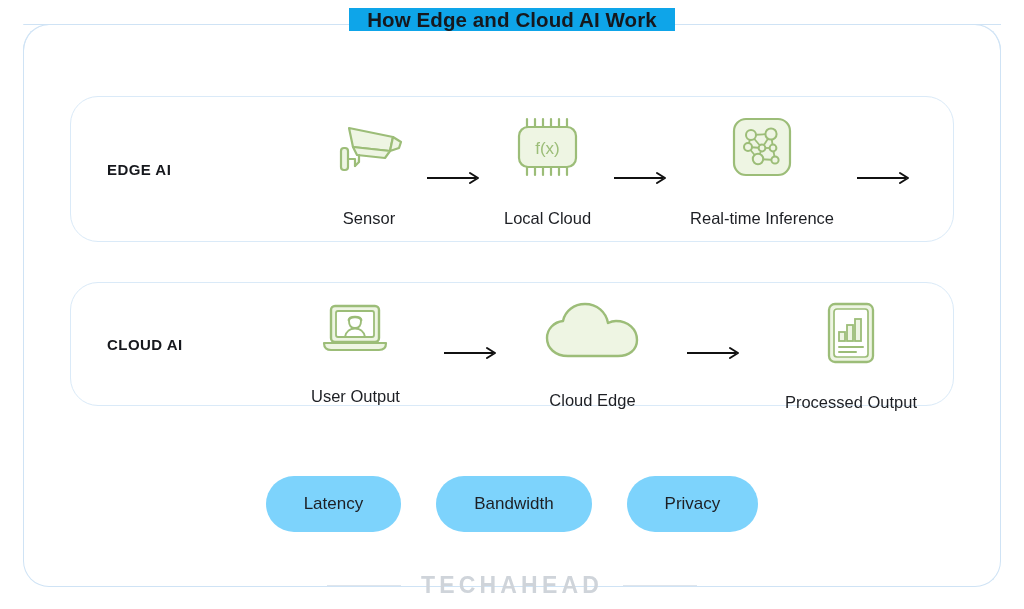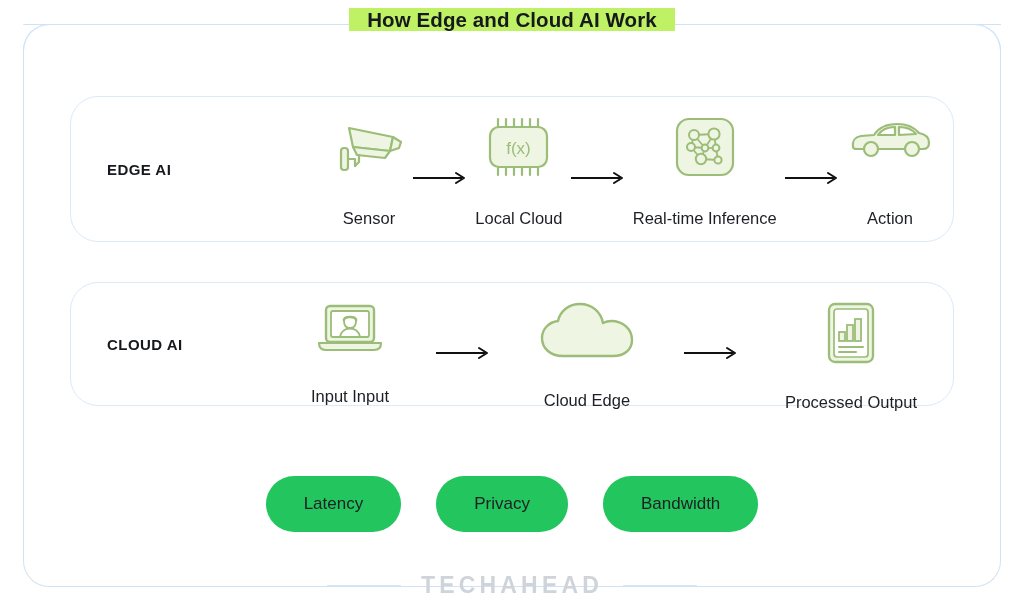--- a/index.html
+++ b/index.html
@@ -63,21 +63,21 @@
     right: 0;
     top: 8px;
     text-align: center;
     font-size: 20.5px;
     font-weight: bold;
     color: #16181d;
     letter-spacing: 0.1px;
     z-index: 5;
   }
   .page-title span {
-    background: #bef264;
+    background: #0ea5e9;
     padding: 0 18px;
     margin-top: 28px;
   }
 
   
   .panel {
     position: absolute;
     left: 70px;
     width: 884px;
     border: 1.4px solid #daeaf8;
@@ -144,21 +144,21 @@
   .pill-row {
     position: absolute;
     left: 0;
     right: 0;
     top: 476px;
     display: flex;
     justify-content: center;
     gap: 35px;
   }
   .pill {
-    background: #22c55e;
+    background: #7dd3fc;
     border-radius: 30px;
     height: 56px;
     display: flex;
     align-items: center;
     justify-content: center;
     padding: 0 38px;
     font-size: 17px;
     color: #1d1f24;
     white-space: nowrap;
     cursor: pointer;
@@ -292,36 +292,20 @@
         <div class="node-label">Real-time Inference</div>
       </div>
 
       <div class="arrow">
         <svg width="56" height="14" viewBox="0 0 56 14">
           <line x1="1" y1="7" x2="50" y2="7" stroke="#111111" stroke-width="2"></line>
           <polyline points="44,2 52,7 44,12" fill="none" stroke="#111111" stroke-width="2" stroke-linecap="round" stroke-linejoin="round"></polyline>
         </svg>
       </div>
 
-      <div class="flow-node">
-        <div class="node-icon">
-          <svg width="86" height="48" viewBox="0 0 86 48">
-            <g fill="#eef5e3" stroke="#9cbd78" stroke-width="2.2" stroke-linejoin="round" stroke-linecap="round">
-              <path d="M6 32 C5 24 9 22 14 21 L27 20 C32 12 40 9 50 9
-                       C60 9 67 12 72 18 C78 19 82 22 82 28
-                       C82 32 80 34 76 34 L10 34 C7 34 6 33 6 32 Z"></path>
-              <path d="M31 20 C35 14 41 12 48 12 L48 20 Z" fill="#ffffff"></path>
-              <path d="M52 12 C60 12 65 14 69 19 L52 20 Z" fill="#ffffff"></path>
-              <circle cx="24" cy="34" r="7" fill="#eef5e3"></circle>
-              <circle cx="65" cy="34" r="7" fill="#eef5e3"></circle>
-            </g>
-          </svg>
-        </div>
-        <div class="node-label">Action</div>
-      </div>
 
     </div>
   </div>
 
   <div class="panel" id="panel-cloud">
     <div class="panel-label">CLOUD AI</div>
 
     <div class="flow" id="flow-cloud">
 
       <div class="flow-node">
@@ -330,21 +314,21 @@
             <rect x="12" y="5" width="48" height="36" rx="4" fill="#eef5e3" stroke="#9cbd78" stroke-width="2.4"></rect>
             <rect x="17" y="10" width="38" height="26" rx="2" fill="#ffffff" stroke="#9cbd78" stroke-width="1.8"></rect>
             <g fill="none" stroke="#9cbd78" stroke-width="1.9" stroke-linecap="round">
               <path d="M30 20 C30 15 42 15 42 20 C42 25 40 27 36 27 C32 27 30 25 30 20 Z"></path>
               <path d="M29.5 19 C30 14.5 42 14.5 42.5 19"></path>
               <path d="M26 36 C27 30 31.5 27.5 36 27.5 C40.5 27.5 45 30 46 36"></path>
             </g>
             <path d="M5 42 L67 42 C67 47 64 49 60 49 L12 49 C8 49 5 47 5 42 Z" fill="#eef5e3" stroke="#9cbd78" stroke-width="2.2" stroke-linejoin="round"></path>
           </svg>
         </div>
-        <div class="node-label">Input Input</div>
+        <div class="node-label">User Output</div>
       </div>
 
       <div class="arrow">
         <svg width="56" height="14" viewBox="0 0 56 14">
           <line x1="1" y1="7" x2="50" y2="7" stroke="#111111" stroke-width="2"></line>
           <polyline points="44,2 52,7 44,12" fill="none" stroke="#111111" stroke-width="2" stroke-linecap="round" stroke-linejoin="round"></polyline>
         </svg>
       </div>
 
       <div class="flow-node">
@@ -386,24 +370,24 @@
       </div>
 
     </div>
   </div>
 
   <div class="pill-row">
     <div class="pill">
       <span>Latency</span>
     </div>
     <div class="pill">
+      <span>Bandwidth</span>
+    </div>
+    <div class="pill">
       <span>Privacy</span>
-    </div>
-    <div class="pill">
-      <span>Bandwidth</span>
     </div>
   </div>
 
   <div class="footer">
     <div class="footer-rule"></div>
     <div class="brand">TECHAHEAD</div>
     <div class="footer-rule"></div>
   </div>
 
 </div>

